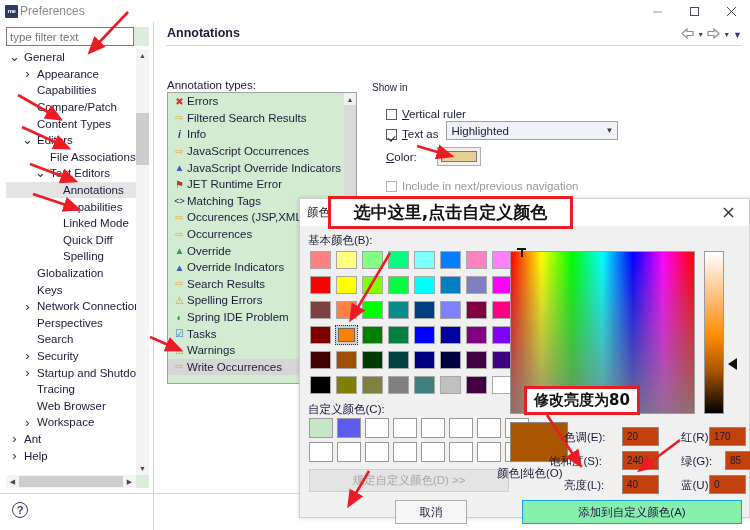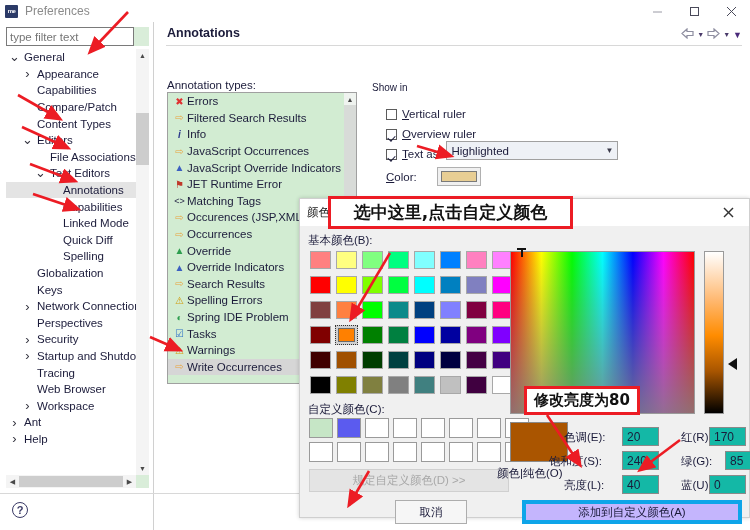--- a/index.html
+++ b/index.html
@@ -12,21 +12,21 @@
   }
 
   
   #prefs { position:absolute; inset:0; background:#ffffff; }
 
   .titlebar { height:22px; background:#ffffff; display:flex; align-items:center;
               padding-left:5px; }
   .app-icon { width:13px; height:13px; background:#2b3a67; border-radius:1px;
               color:#fff; font-size:6px; display:flex; align-items:center;
               justify-content:center; font-weight:bold; letter-spacing:-0.5px;}
-  .title-text { margin-left:7px; color:#8b8b8b; font-size:12px; }
+  .title-text { margin-left:2px; color:#8b8b8b; font-size:12px; }
   .win-btns { margin-left:auto; display:flex; height:22px; }
   .win-btn { width:37px; height:22px; display:flex; align-items:center;
              justify-content:center; color:#4a4a5a; font-size:12px; }
   .win-btn svg { display:block; }
 
   
   .body-area { position:absolute; top:22px; left:0; right:0; bottom:0;
                background:#ffffff; }
 
   .filter-row { position:absolute; left:6px; top:5px; width:143px; height:19px;
@@ -149,21 +149,21 @@
                 background:#e4e4e4; border:1px solid #d0d0d0; color:#a8a8a8;
                 font-size:11.5px; display:flex; align-items:center;
                 justify-content:center; }
   .btn-ok { position:absolute; left:14px; top:274px; width:72px; height:24px;
             background:#f6f6f6; border:1px solid #2a64b4; font-size:11.5px;
             display:flex; align-items:center; justify-content:center; }
   .btn-cancel { position:absolute; left:95px; top:274px; width:72px; height:24px;
                 background:#f6f6f6; border:1px solid #adadad; font-size:11.5px;
                 display:flex; align-items:center; justify-content:center; }
   .btn-addcustom { position:absolute; left:222px; top:274px; width:220px;
-                   height:24px; background:#c4b5fd; border:4px solid #0ea5e9;
+                   height:24px; background:#86efac; border:1px solid #0ea5e9;
                    font-size:11.5px; display:flex; align-items:center;
                    justify-content:center; }
 
   .spectrum { position:absolute; left:210px; top:25px; width:185px; height:163px;
               border:1px solid #9a9a9a;
               background:
                 linear-gradient(to bottom, rgba(128,128,128,0) 0%, rgba(128,128,128,0.85) 100%),
                 linear-gradient(to right,
                   #ff0000 0%, #ffff00 16.6%, #00ff00 33.3%, #00ffff 50%,
                   #0000ff 66.6%, #ff00ff 83.3%, #ff0000 100%); }
@@ -178,22 +178,22 @@
             background:linear-gradient(to bottom, #ffffff 0%, #ffb870 30%,
                        #ff8c00 52%, #a85500 74%, #000000 100%); }
   .lum-arrow { position:absolute; left:428px; top:132px; width:0; height:0;
                border-top:6px solid transparent; border-bottom:6px solid transparent;
                border-right:9px solid #111; }
 
   .preview { position:absolute; left:210px; top:196px; width:58px; height:40px;
              background:#aa5500; border:1px solid #8a8a8a; }
   .lbl-preview { position:absolute; left:197px; top:240px; font-size:11.5px; }
 
-  .field { position:absolute; width:37px; height:19px; background:#14b8a6;
-           border:1px solid #8a8a8a; font-size:12px; display:flex;
+  .field { position:absolute; width:37px; height:19px; background:#c2410c;
+           border:1px solid #8a8a8a; font-size:10px; display:flex;
            align-items:center; padding-left:4px; }
   .flabel { position:absolute; font-size:11.5px; }
 
   
   .arrow { position:absolute; pointer-events:none; }
   .redbox { position:absolute; border:3px solid #ec1c24; background:#ffffff;
             display:flex; align-items:center; justify-content:center;
             color:#111; font-weight:bold; font-family:"DejaVu Sans", sans-serif; }
 </style>
 </head>
@@ -309,20 +309,25 @@
           </div>
           <div class="tree-row">
             <span style="width: 13px; flex: 0 0 13px;"></span>
             <span class="twisty" style="font-size: 13px;">›</span>
             <span class="tree-label">Network Connections</span>
           </div>
           <div class="tree-row">
             <span style="width: 13px; flex: 0 0 13px;"></span>
             <span class="twisty"></span>
             <span class="tree-label">Perspectives</span>
+          </div>
+          <div class="tree-row">
+            <span style="width: 13px; flex: 0 0 13px;"></span>
+            <span class="twisty"></span>
+            <span class="tree-label">Search</span>
           </div>
           <div class="tree-row">
             <span style="width: 13px; flex: 0 0 13px;"></span>
             <span class="twisty" style="font-size: 13px;">›</span>
             <span class="tree-label">Security</span>
           </div>
           <div class="tree-row">
             <span style="width: 13px; flex: 0 0 13px;"></span>
             <span class="twisty" style="font-size: 13px;">›</span>
             <span class="tree-label">Startup and Shutdown</span>
@@ -467,24 +472,20 @@
       </div>
 
       <div class="showin">
         <div class="si-title">Show in</div>
 
         <div class="cbrow">
           <span class="cbox"></span>
           <span><span class="u">V</span>ertical ruler</span>
         </div>
 
-        <div class="cbrow">
-          <span class="cbox on"></span>
-          <span><span class="u">O</span>verview ruler</span>
-        </div>
 
         <div class="cbrow">
           <span class="cbox on"></span>
           <span><span class="u">T</span>ext as</span>
           <span class="combo">
             <span>Highlighted</span>
             <span class="caret">▼</span>
           </span>
         </div>
 

